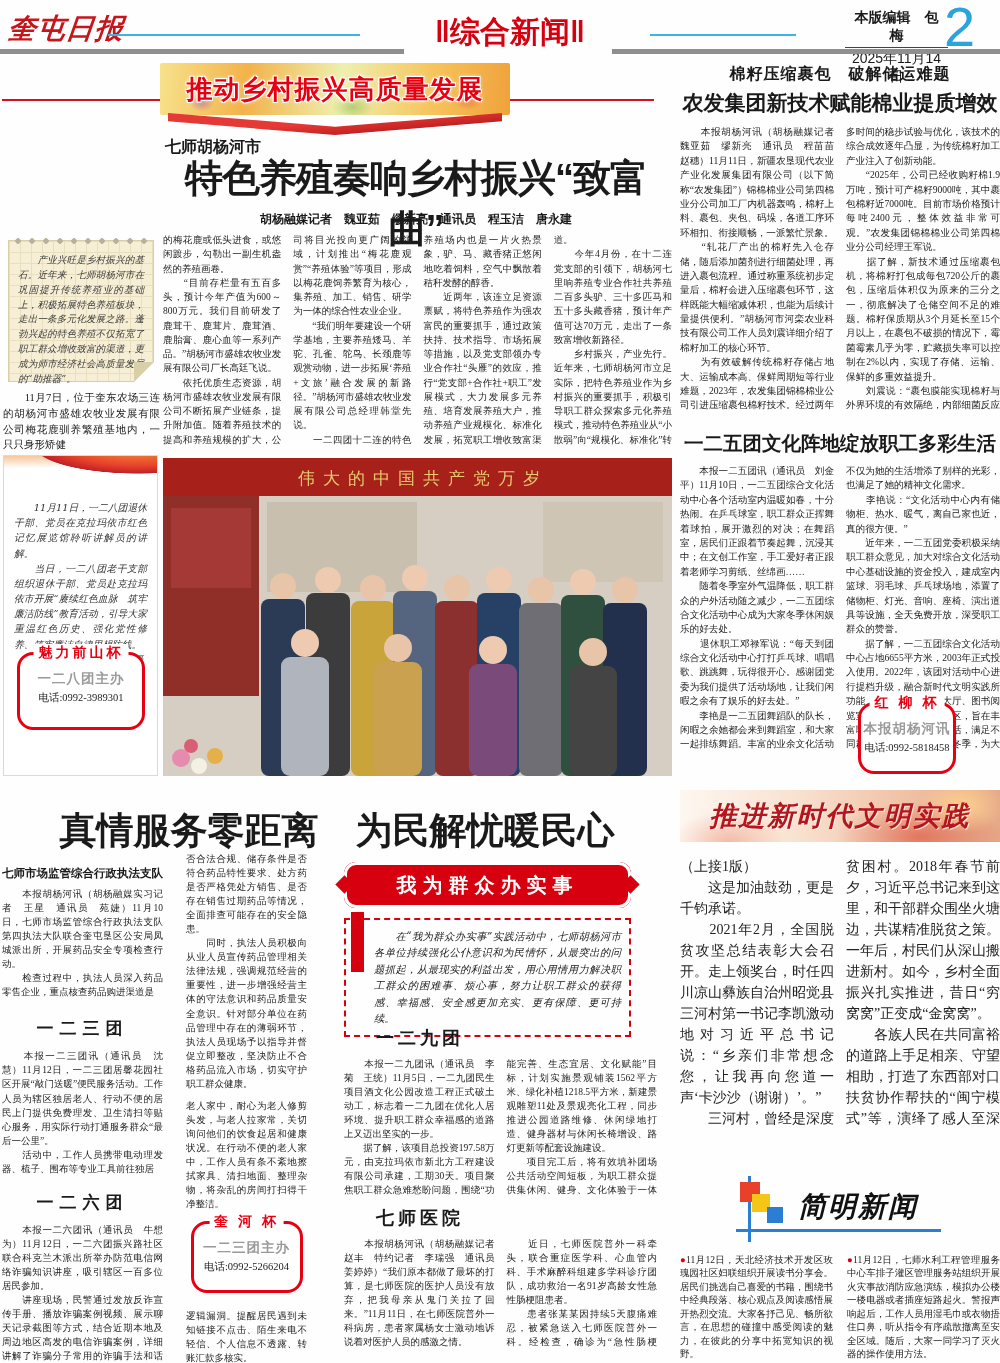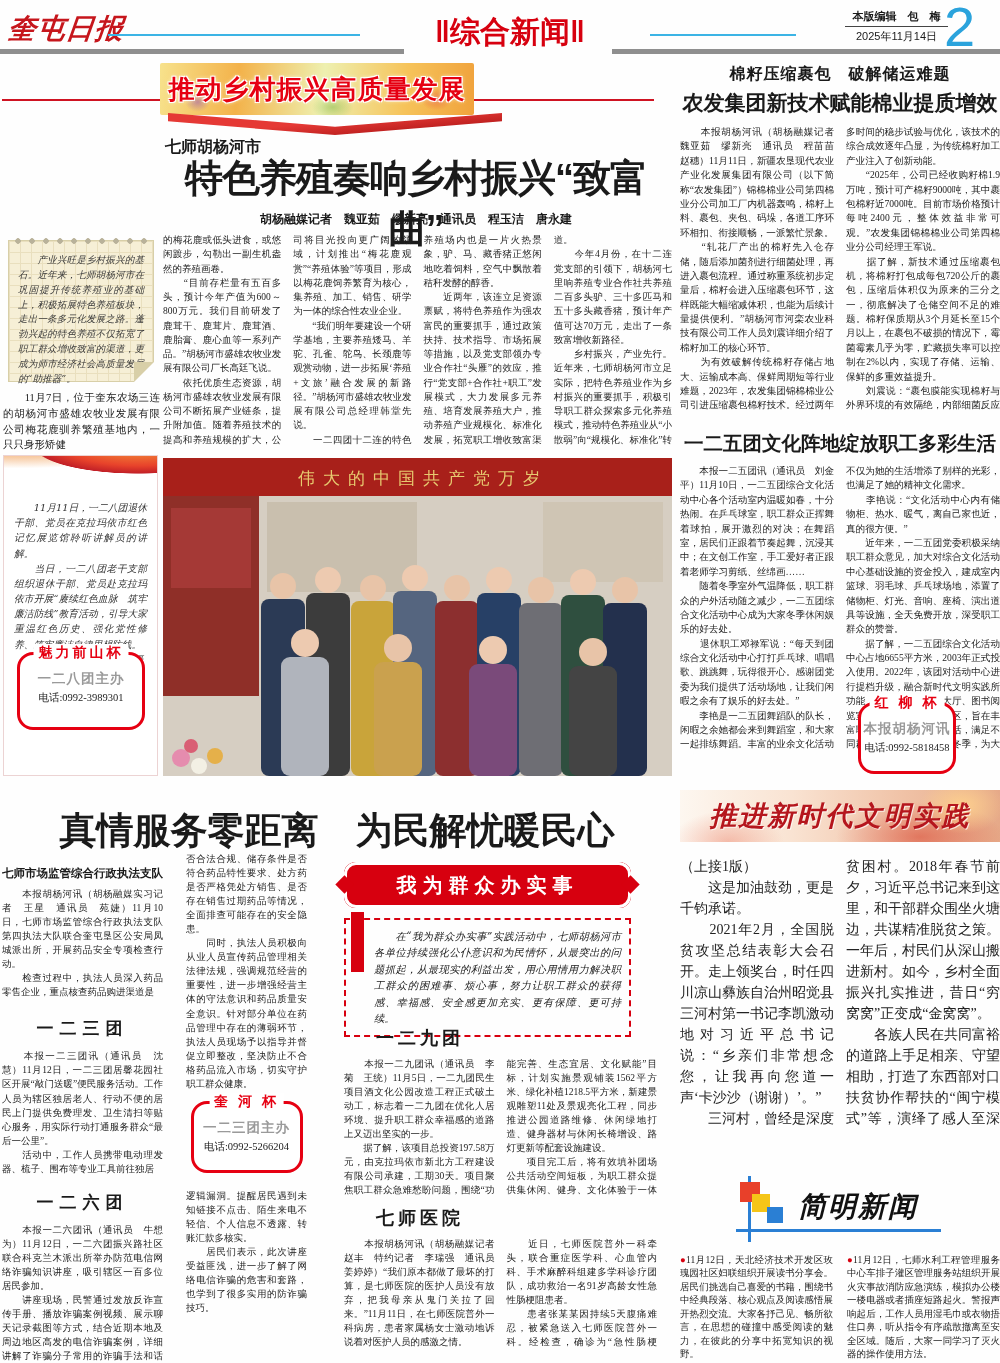--- a/index.html
+++ b/index.html
@@ -13,31 +13,31 @@
 
   
   .masthead-logo { left:8px; top:10px; font-family:"DejaVu Serif",serif; font-style:italic;
     font-weight:bold; font-size:28px; color:#c6161c; letter-spacing:1px; transform:skewX(-6deg); }
   .blue-line { height:2px; background:#3cb4e5; }
   .bl-left { left:108px; top:34px; width:252px; }
   .bl-right { left:650px; top:34px; width:146px; }
   .section-title { left:400px; top:12px; width:220px; text-align:center;
     font-family:"Liberation Sans",sans-serif; font-weight:900; font-size:30px; color:#d7000f; }
   .editor-box { left:845px; top:9px; width:103px; text-align:center;
-    font-family:"Liberation Sans",sans-serif; font-size:11px; }
+    font-family:"Liberation Sans",sans-serif; font-size:14px; }
   .editor-box .l1 { font-weight:bold; border-bottom:1px solid #444; padding-bottom:2px; }
   .editor-box .l2 { padding-top:2px; }
   .page-num { left:944px; top:-6px; font-family:"Liberation Sans",sans-serif;
     font-size:56px; color:#2ba3dc; font-weight:400; }
   .gray-bar { top:49px; height:5px; background:#8f8f8f; }
   .gb-l { left:0; width:404px; } .gb-r { left:612px; width:388px; }
 
   
   .red-rule { left:2px; top:99px; width:652px; height:2px; background:#cf1322; }
-  .slogan-banner { left:160px; top:63px; width:314px; height:52px;
+  .slogan-banner { left:160px; top:63px; width:350px; height:52px;
     background:
       radial-gradient(18px 14px at 12% 75%, rgba(155,89,182,.55), transparent 70%),
       radial-gradient(22px 16px at 88% 70%, rgba(231,76,60,.5), transparent 70%),
       radial-gradient(30px 18px at 55% 85%, rgba(124,179,66,.5), transparent 70%),
       linear-gradient(95deg,#f7e28c,#f3b24a 25%,#eef0b0 52%,#f6c35a 78%,#f0a23c);
     display:flex; align-items:center; justify-content:center; border-radius:2px; }
   .slogan-banner span { font-family:"Liberation Sans",sans-serif; font-weight:900;
     font-size:26px; color:#e60012; letter-spacing:1px;
     text-shadow:-1px -1px 0 #fff,1px -1px 0 #fff,-1px 1px 0 #fff,1px 1px 0 #fff,0 0 4px #fff; }
   .slogan-ribbon { left:168px; top:113px; width:334px; height:22px; background:
@@ -277,20 +277,21 @@
     <div class="small-body" style="margin-top:9px;">　　本报一二三团讯（通讯员　沈慧）11月12日，一二三团居馨花园社区开展“敲门送暖”便民服务活动。工作人员为辖区独居老人、行动不便的居民上门提供免费理发、卫生清扫等贴心服务，用实际行动打通服务群众“最后一公里”。
 　　活动中，工作人员携带电动理发器、梳子、围布等专业工具前往独居</div>
     <div class="unit-header" style="margin-top:15px;">一二六团</div>
     <div class="small-body" style="margin-top:9px;">　　本报一二六团讯（通讯员　牛想为）11月12日，一二六团振兴路社区联合科克兰木派出所举办防范电信网络诈骗知识讲座，吸引辖区一百多位居民参加。
 　　讲座现场，民警通过发放反诈宣传手册、播放诈骗案例视频、展示聊天记录截图等方式，结合近期本地及周边地区高发的电信诈骗案例，详细讲解了诈骗分子常用的诈骗手法和话术，以及这些手法背后的心理陷阱和</div>
   </div>
 
   <div class="abs svc-col2">
     <div class="small-body">否合法合规、储存条件是否符合药品特性要求、处方药是否严格凭处方销售、是否存在销售过期药品等情况，全面排查可能存在的安全隐患。
 　　同时，执法人员积极向从业人员宣传药品管理相关法律法规，强调规范经营的重要性，进一步增强经营主体的守法意识和药品质量安全意识。针对部分单位在药品管理中存在的薄弱环节，执法人员现场予以指导并督促立即整改，坚决防止不合格药品流入市场，切实守护职工群众健康。</div>
+    <div class="small-body" style="margin-top:8px;">老人家中，耐心为老人修剪头发，与老人拉家常，关切询问他们的饮食起居和健康状况。在行动不便的老人家中，工作人员有条不紊地擦拭家具、清扫地面、整理杂物，将杂乱的房间打扫得干净整洁。</div>
     <div class="cup cup-kuihe">
       <div class="cup-title">奎 河 杯</div>
       <div class="cup-host">一二三团主办</div>
       <div class="cup-phone">电话:0992-5266204</div>
     </div>
     <div class="small-body" style="margin-top:16px;">逻辑漏洞。提醒居民遇到未知链接不点击、陌生来电不轻信、个人信息不透露、转账汇款多核实。
 　　居民们表示，此次讲座受益匪浅，进一步了解了网络电信诈骗的危害和套路，也学到了很多实用的防诈骗技巧。</div>
 
   </div>
 

